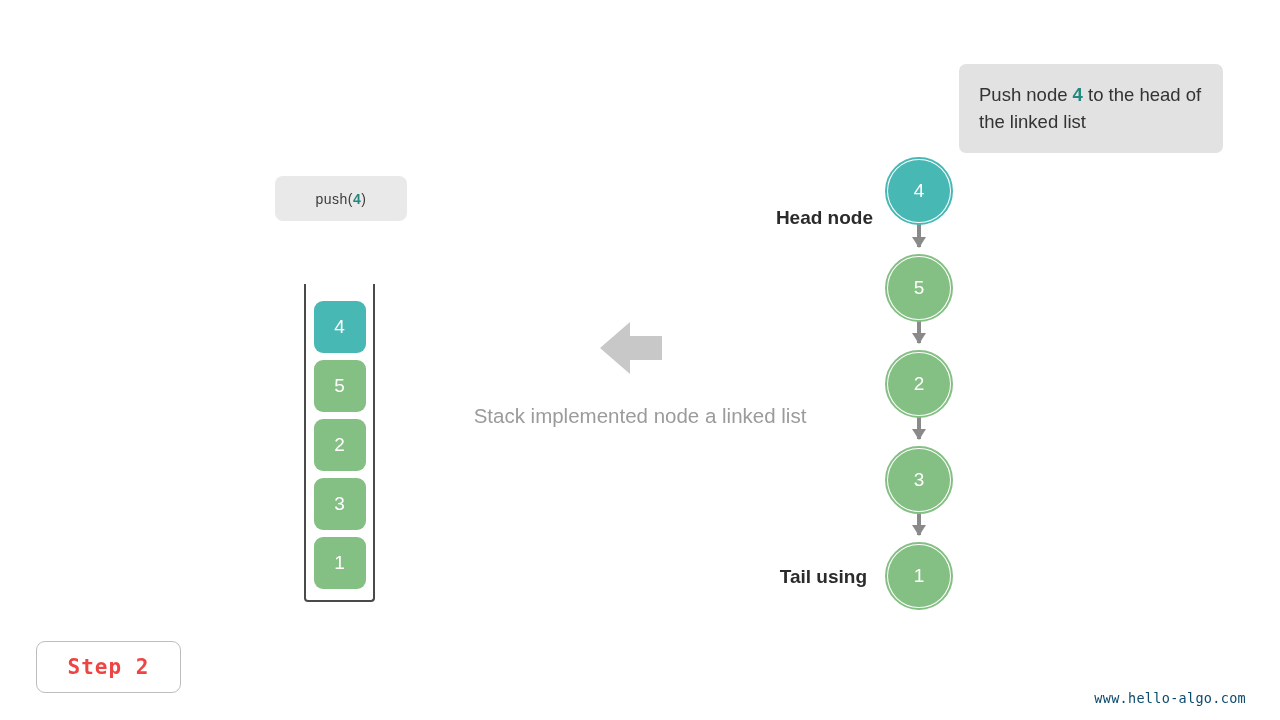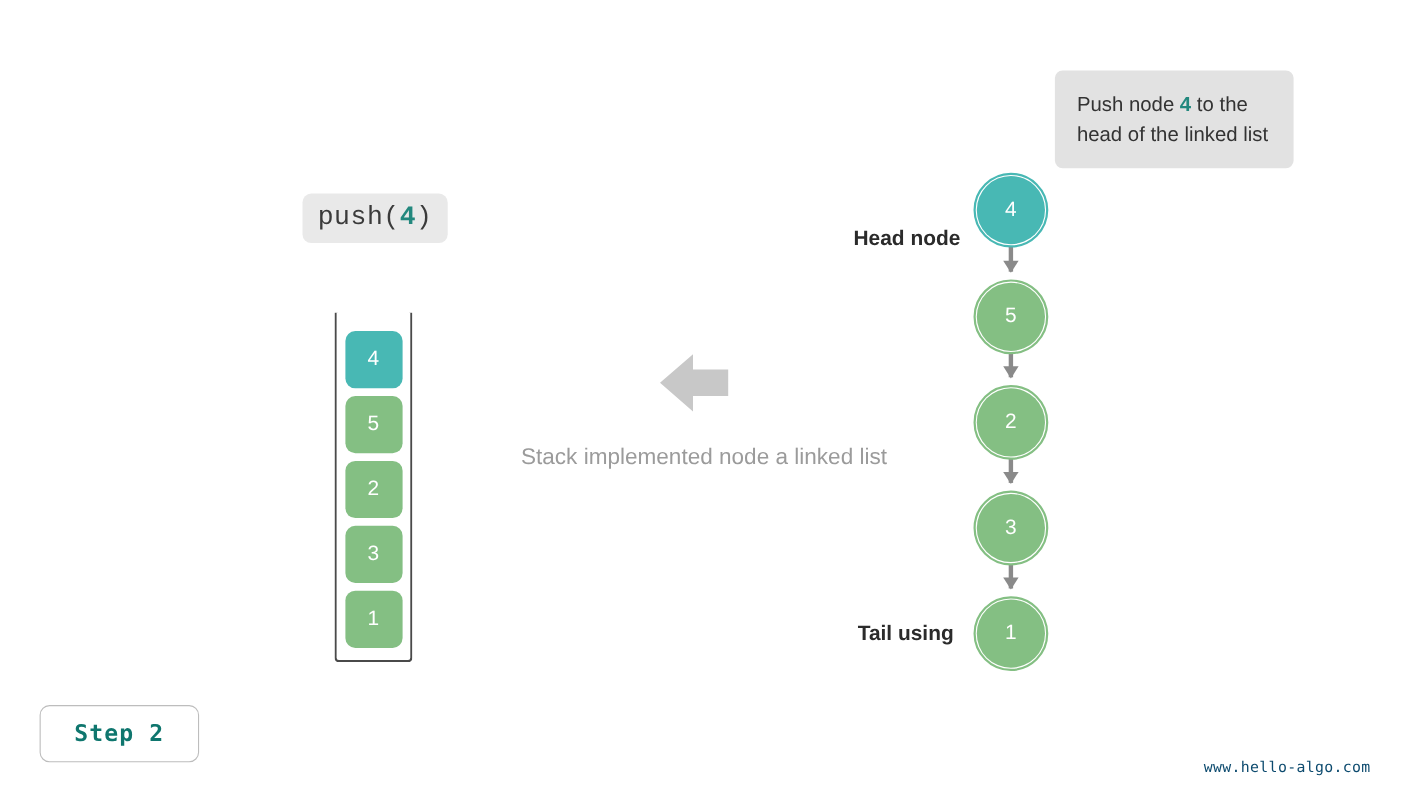--- a/index.html
+++ b/index.html
@@ -13,21 +13,21 @@
     font-family: "Liberation Sans", sans-serif;
     overflow: hidden;
     position: relative;
   }
 
   
   #callout {
     position: absolute;
     left: 959px;
     top: 64px;
-    width: 217px;
+    width: 264px;
     box-sizing: border-box;
     padding: 17px 20px 18px 20px;
     background: #e2e2e2;
     border-radius: 7px;
     font-size: 18.5px;
     line-height: 27px;
     color: #333333;
   }
   #callout .hl {
     color: #23887e;
@@ -40,22 +40,22 @@
     left: 275px;
     top: 176px;
     width: 132px;
     height: 45px;
     box-sizing: border-box;
     background: #e9e9e9;
     border-radius: 8px;
     display: flex;
     align-items: center;
     justify-content: center;
-    font-family: Liberation Mono, monospace;
-    font-size: 24px;
+    font-family: Liberation Sans, sans-serif;
+    font-size: 14px;
     color: #3b3b3b;
     letter-spacing: 0.5px;
   }
   #push-label .hl {
     color: #23887e;
     font-weight: bold;
   }
 
   
   #stack-container {
@@ -184,21 +184,21 @@
     box-sizing: border-box;
     background: #ffffff;
     border: 1.5px solid #bdbdbd;
     border-radius: 9px;
     display: flex;
     align-items: center;
     justify-content: center;
     font-family: "DejaVu Sans Mono", "Liberation Mono", monospace;
     font-size: 21px;
     font-weight: bold;
-    color: #0f766e;
+    color: #ef4444;
     letter-spacing: 1px;
   }
 
   
   #watermark {
     position: absolute;
     right: 34px;
     bottom: 14px;
     font-family: "DejaVu Sans Mono", "Liberation Mono", monospace;
     font-size: 13.5px;

